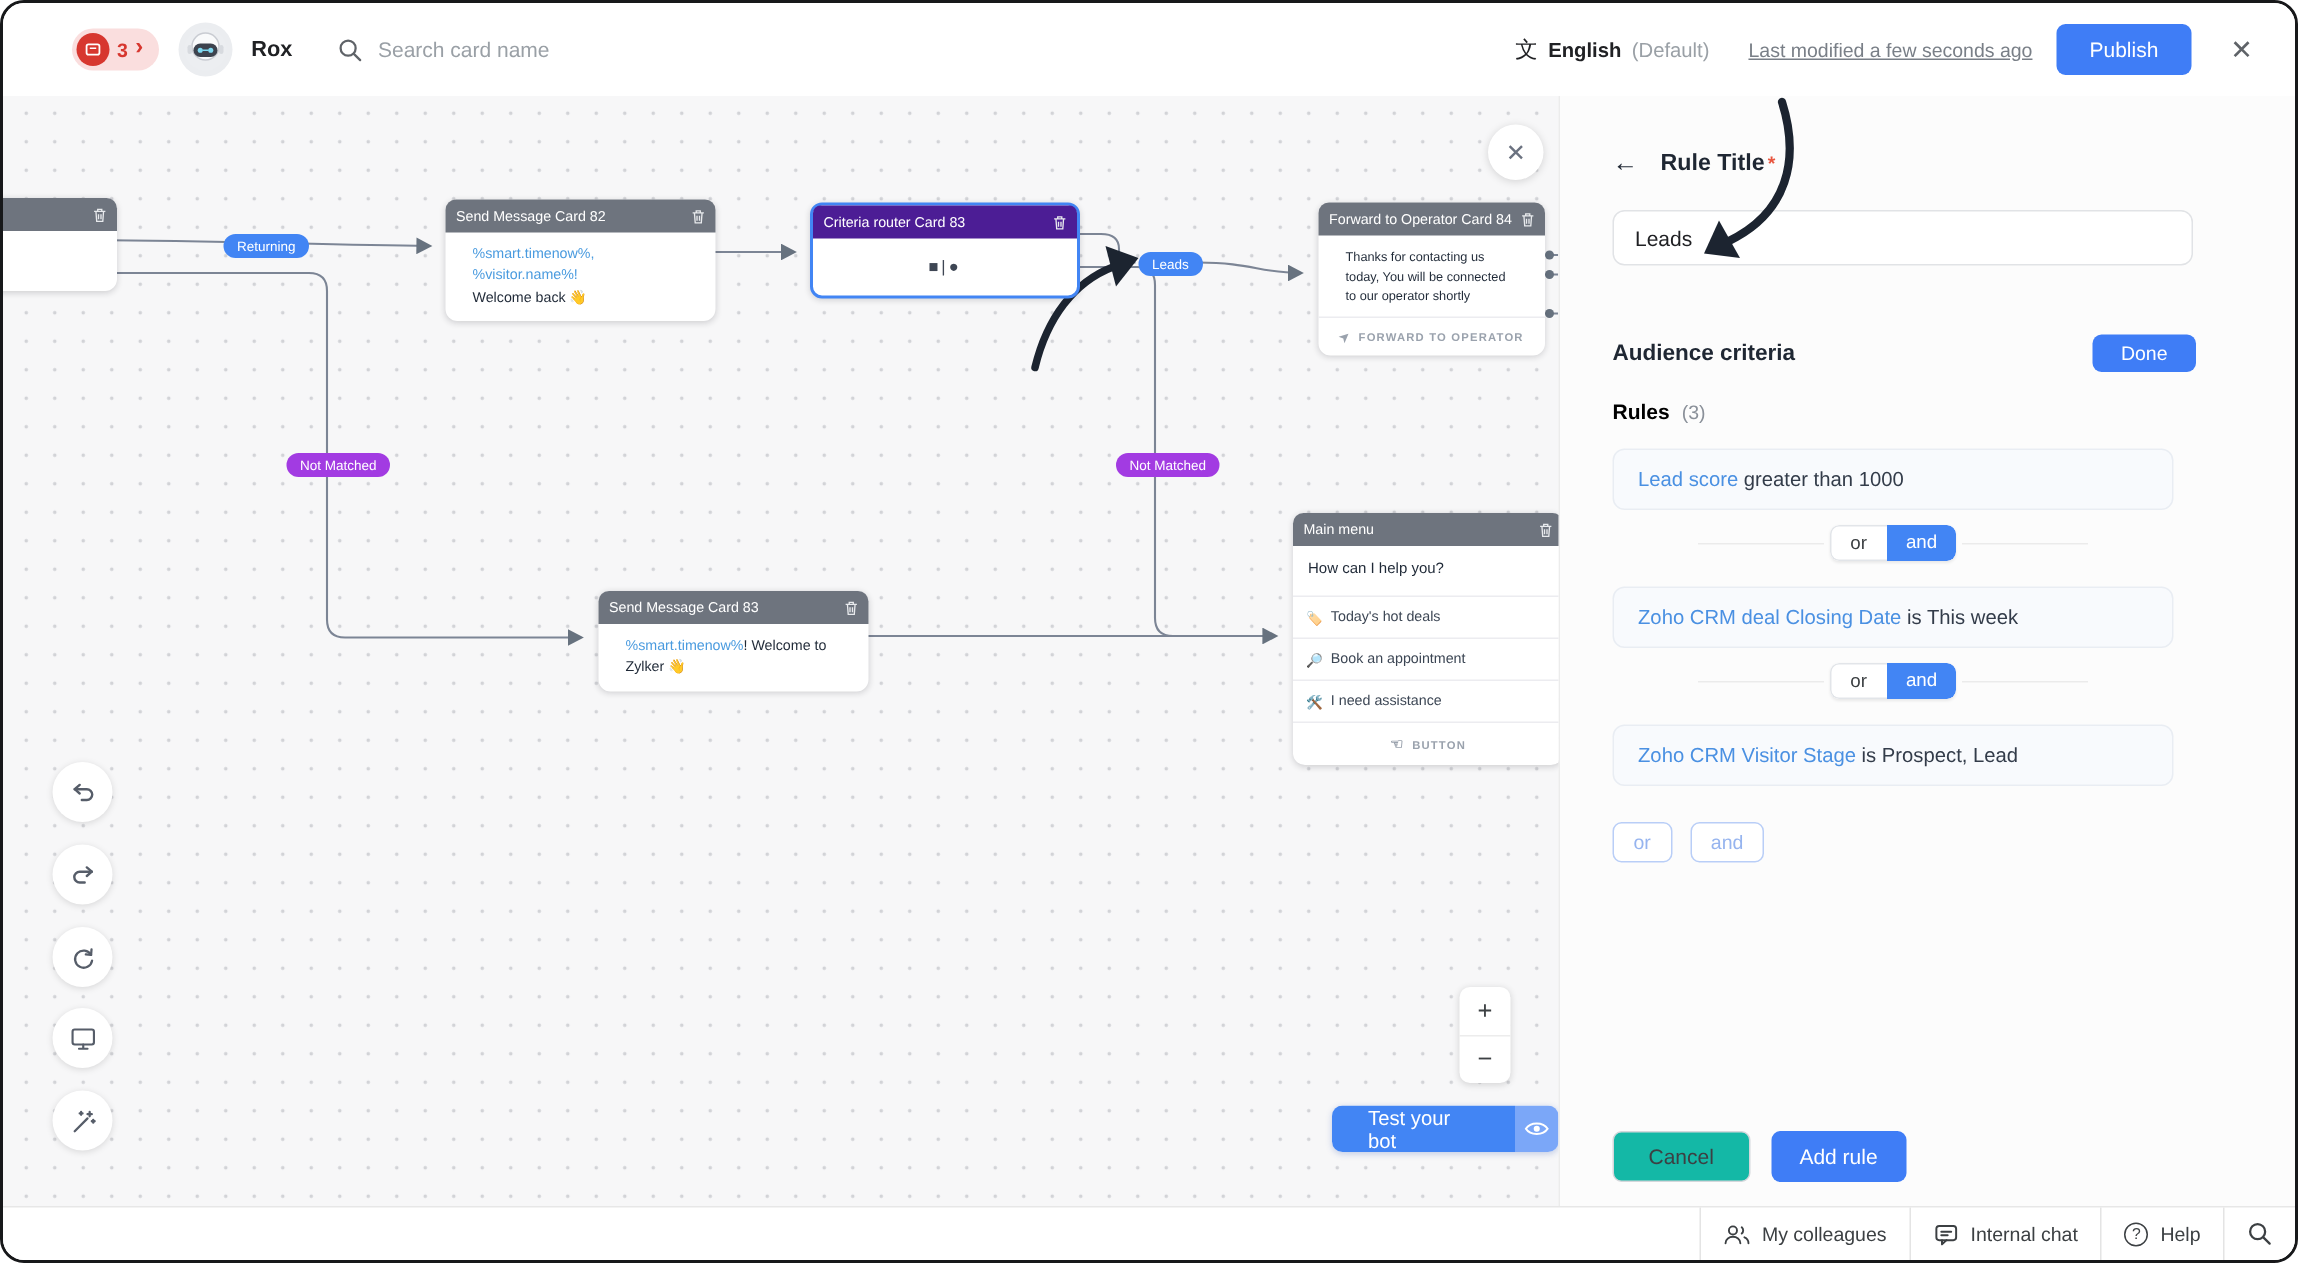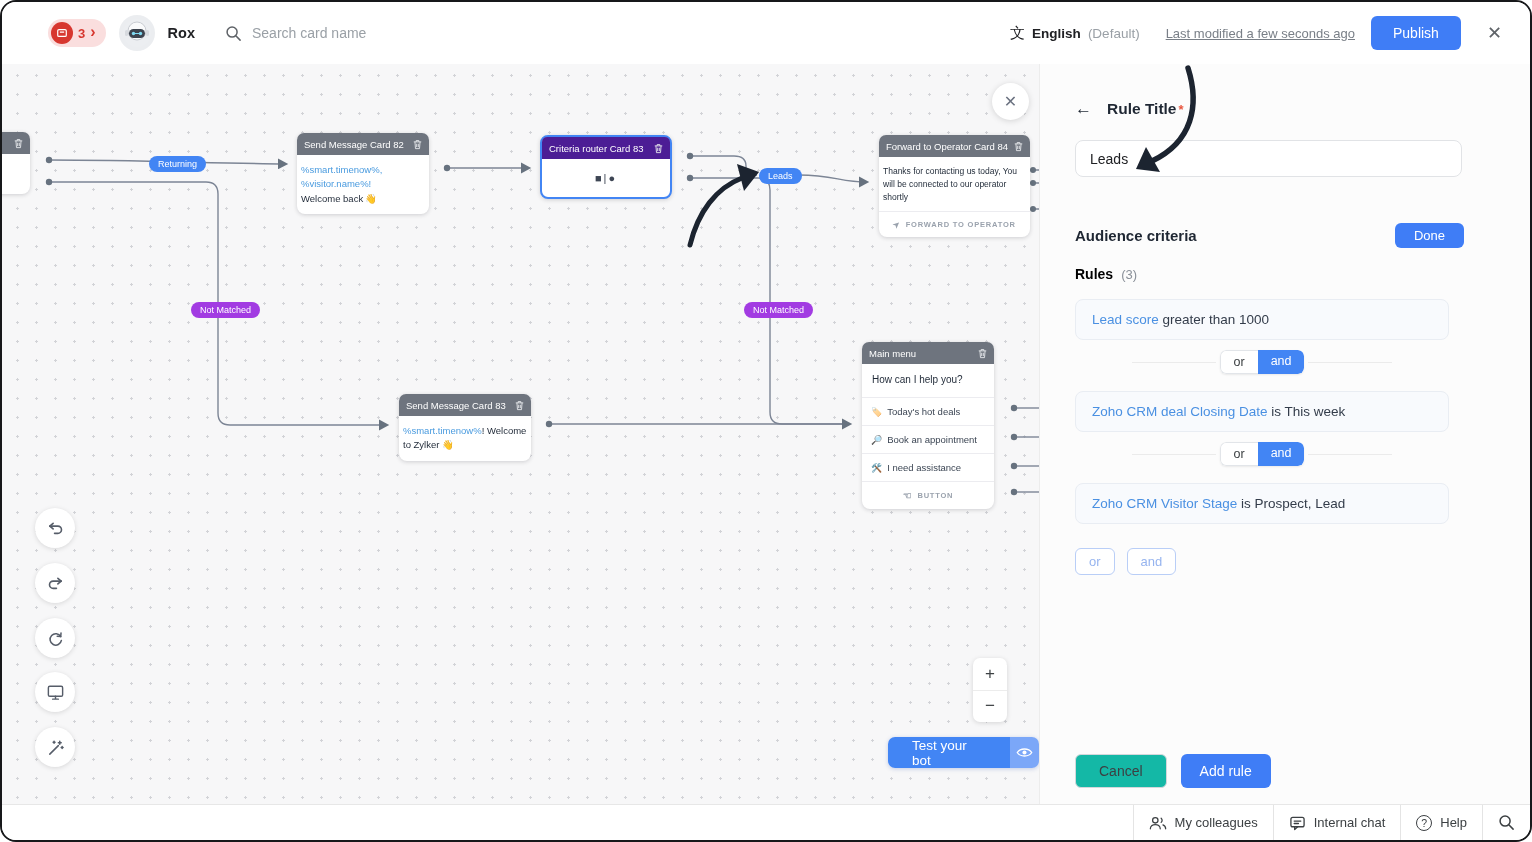--- a/index.html
+++ b/index.html
@@ -35,25 +35,25 @@
     position:relative; width:1037px; height:100%;
     background-color:#f7f7f8;
     background-image:radial-gradient(circle, #d2d3d7 1.1px, transparent 1.4px);
     background-size:19px 19px; background-position:6px 2px;
     overflow:hidden;
   }
   .panel { position:relative; flex:1; background:#fcfcfc; border-left:1px solid #ececec; padding:35px 0 0 35px; }
 
   
   .wires { position:absolute; left:0; top:0; pointer-events:none; }
-  .card { position:absolute; width:132px; background:#fff; border-radius:8px; box-shadow:0 1px 4px rgba(25,30,40,.18); }
+  .card { position:absolute; width:180px; background:#fff; border-radius:8px; box-shadow:0 1px 4px rgba(25,30,40,.18); }
   .card-header { height:22px; background:#6e747e; color:#fff; font-size:9.5px; display:flex; align-items:center; justify-content:space-between; padding:0 7px; border-radius:7px 7px 0 0; cursor:move; }
   .card-header .t { white-space:nowrap; overflow:hidden; }
   .trash { display:flex; cursor:pointer; }
-  .card-body { padding:8px 4px; font-size:9.5px; line-height:1.5; color:#1f2937; }
+  .card-body { padding:8px 18px; font-size:9.5px; line-height:1.5; color:#1f2937; }
   .vars { color:#4a9bdf; }
   .router-card { border:2px solid #4285f4; }
   .router-card .card-header { background:#4c1d95; border-radius:5px 5px 0 0; }
   .router-glyph { text-align:center; padding:13px 0; font-size:11px; letter-spacing:2px; color:#3e4654; }
   .card-footer { border-top:1px solid #ececf0; color:#9aa2ad; font-size:7.5px; font-weight:700; letter-spacing:.8px; text-align:center; padding:8px 4px; display:flex; align-items:center; justify-content:center; gap:5px; cursor:pointer; }
   .fwd-glyph { display:inline-block; transform:rotate(-42deg); font-size:8px; color:#9aa2ad; }
   .menu-q { padding:10px 10px 12px; font-size:10px; color:#1f2937; }
   .menu-item { border-top:1px solid #ececf0; padding:8px 9px; font-size:9.5px; color:#3c4654; display:flex; align-items:center; gap:5px; cursor:pointer; }
   .menu-item .mi-ic { font-size:9px; }
   .pill { position:absolute; color:#fff; font-size:9px; padding:3px 9px; border-radius:999px; white-space:nowrap; z-index:3; }

